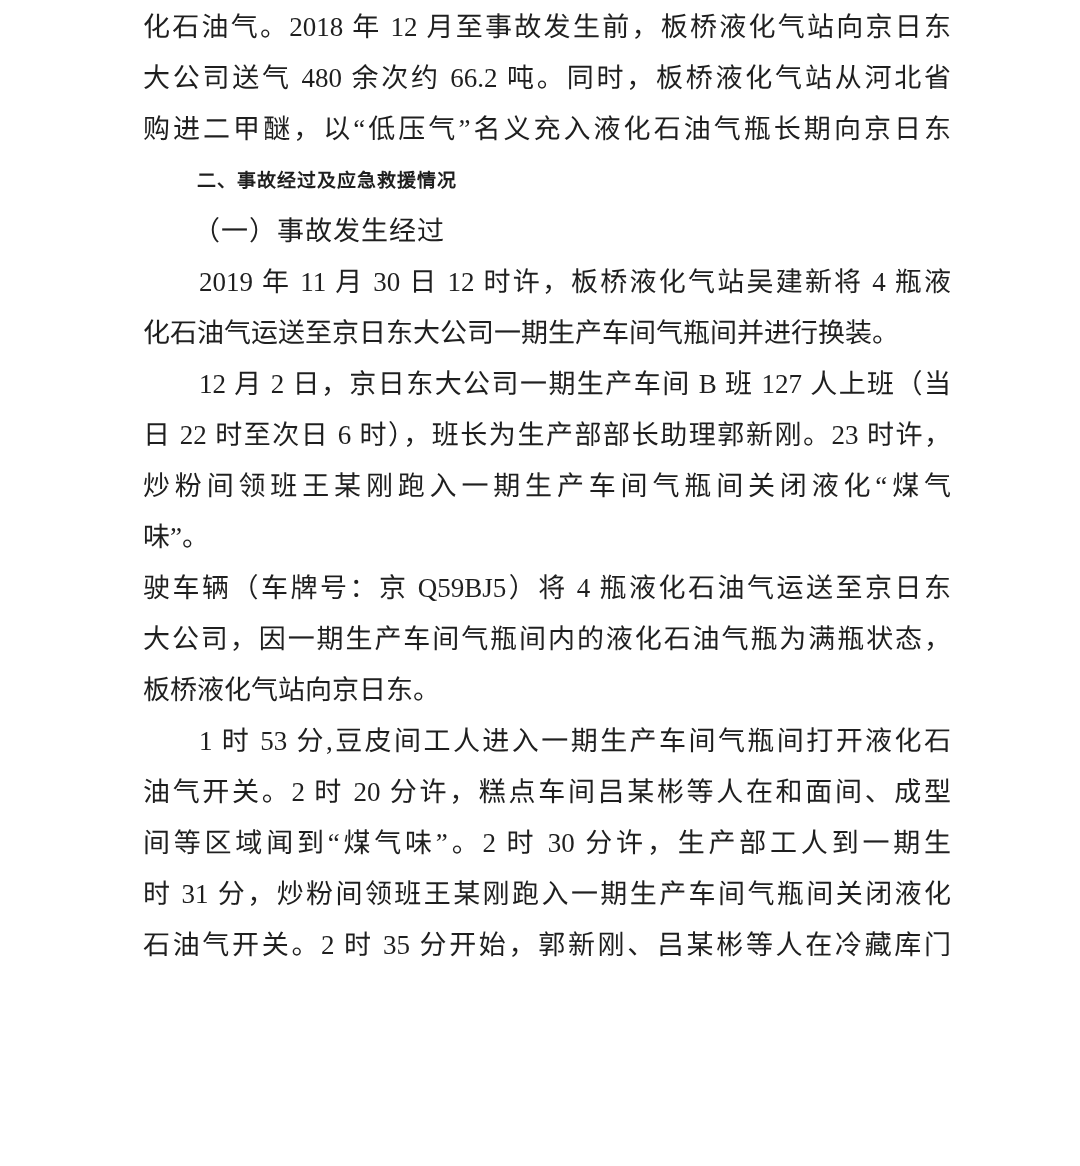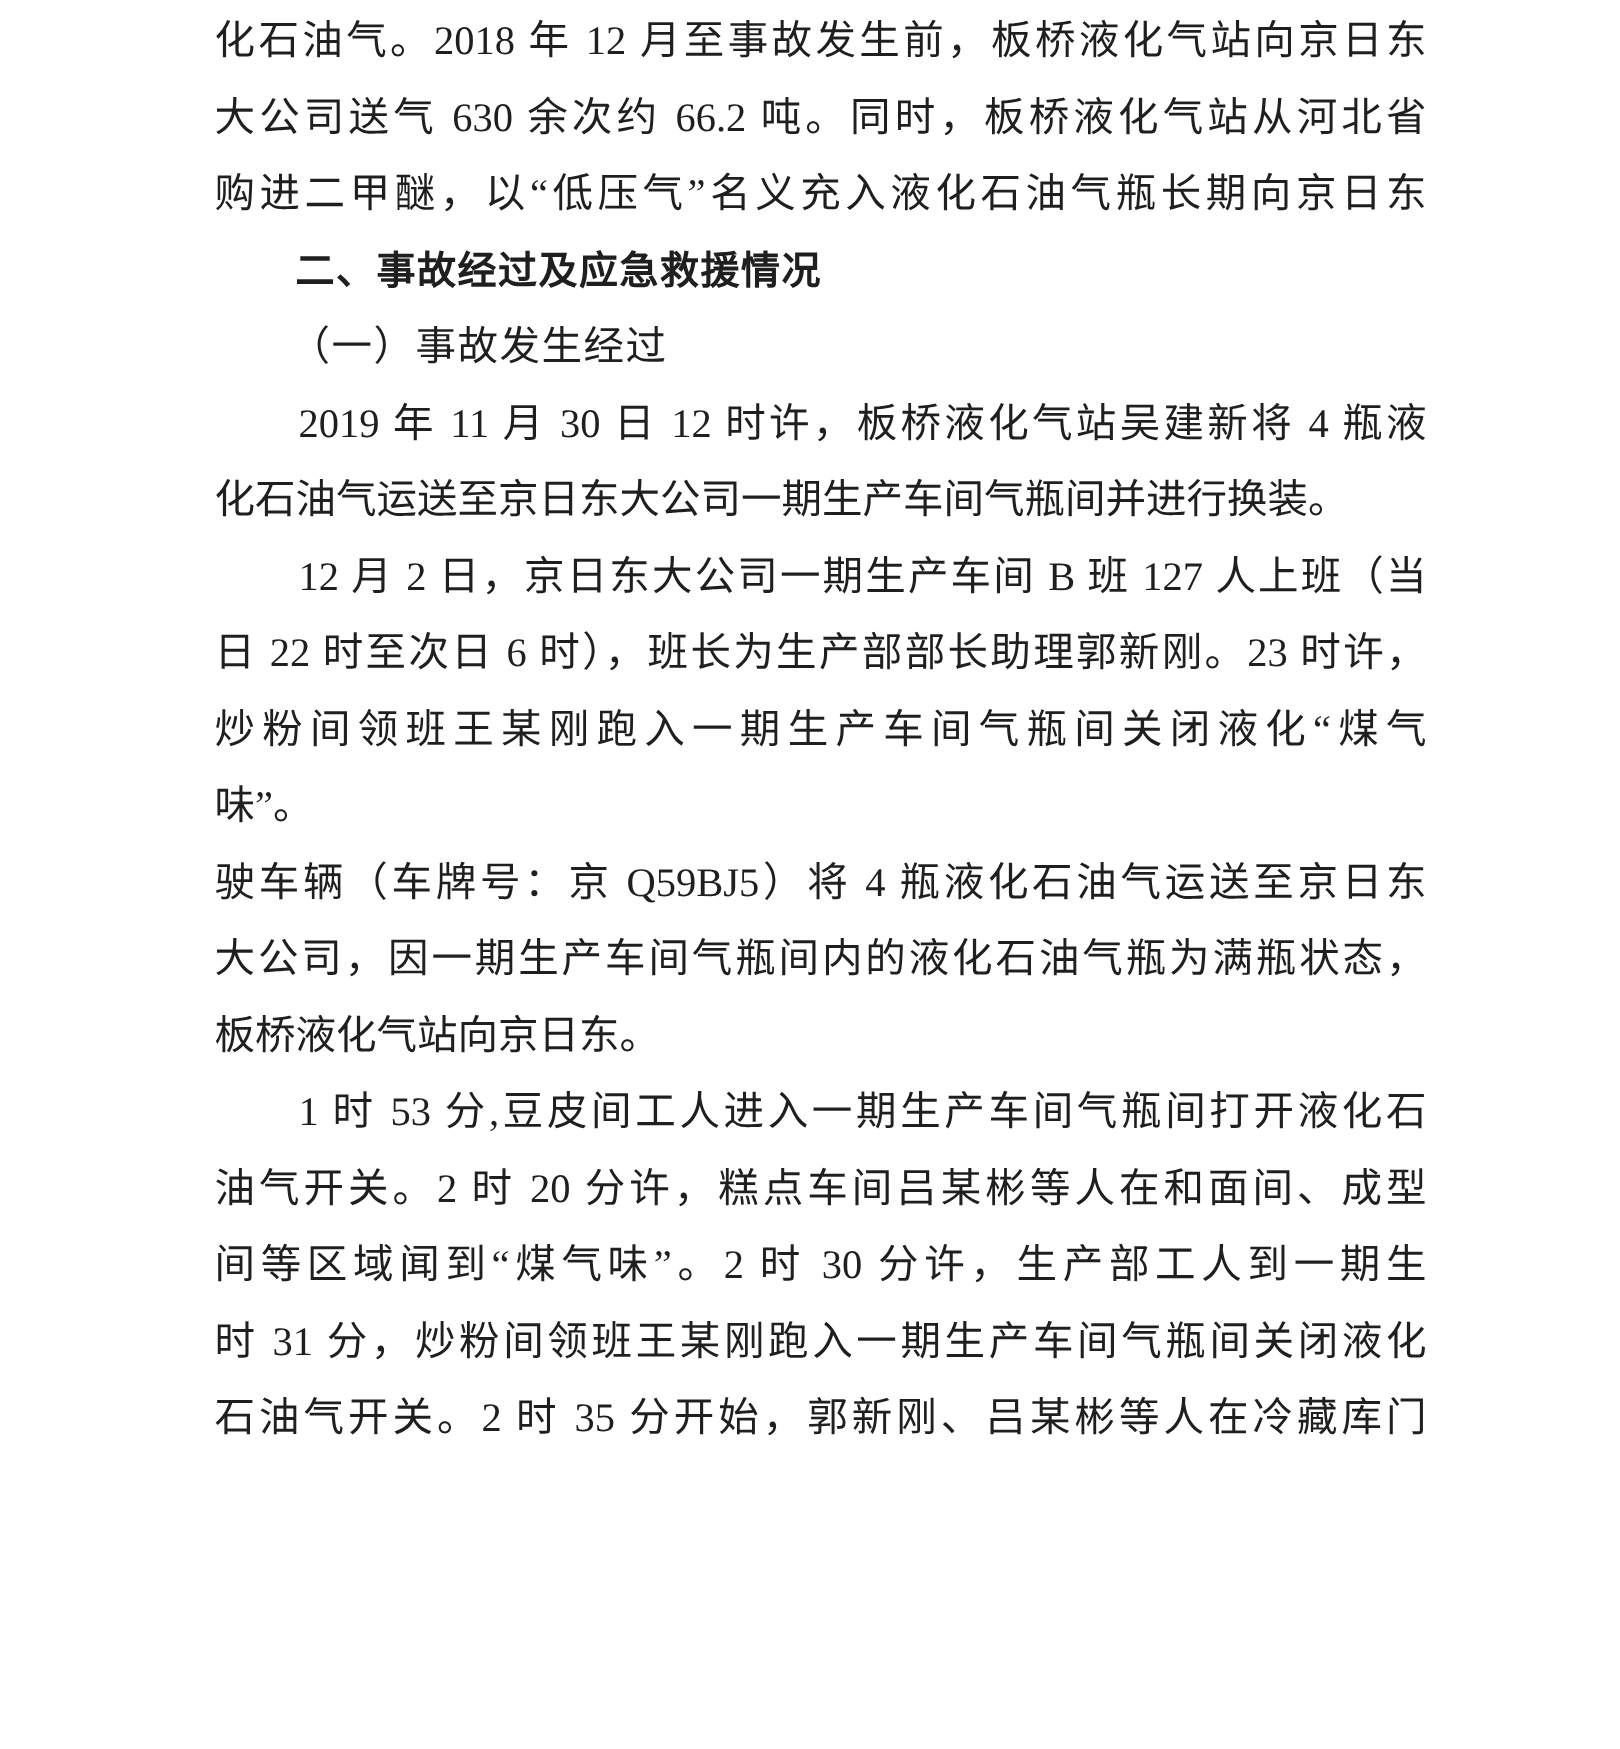--- a/index.html
+++ b/index.html
@@ -36,39 +36,39 @@
     text-align: left;
   }
   
   .i {
     text-indent: 56px;
   }
   
   .heading {
     font-family: "Liberation Sans", "DejaVu Sans", sans-serif;
     font-weight: bold;
-    font-size: 26px;
+    font-size: 19px;
     text-indent: 54px;
     letter-spacing: 1px;
   }
   
   .subheading {
     font-family: "Liberation Serif", "DejaVu Serif", serif;
     font-weight: 500;
     font-size: 27px;
     text-indent: 50px;
     letter-spacing: 1px;
   }
 </style>
 </head>
 <body>
 
 <div class="page">
   <div class="tl j">化石油气。2018 年 12 月至事故发生前，板桥液化气站向京日东</div>
-  <div class="tl j">大公司送气 630 余次约 66.2 吨。同时，板桥液化气站从河北省</div>
+  <div class="tl j">大公司送气 480 余次约 66.2 吨。同时，板桥液化气站从河北省</div>
   <div class="tl j">购进二甲醚，以“低压气”名义充入液化石油气瓶长期向京日东</div>
   <div class="tl heading">二、事故经过及应急救援情况</div>
   <div class="tl subheading">（一）事故发生经过</div>
   <div class="tl j i">2019 年 11 月 30 日 12 时许，板桥液化气站吴建新将 4 瓶液</div>
   <div class="tl e">化石油气运送至京日东大公司一期生产车间气瓶间并进行换装。</div>
   <div class="tl j i">12 月 2 日，京日东大公司一期生产车间 B 班 127 人上班（当</div>
   <div class="tl j">日 22 时至次日 6 时），班长为生产部部长助理郭新刚。23 时许，</div>
   <div class="tl j">炒粉间领班王某刚跑入一期生产车间气瓶间关闭液化“煤气</div>
   <div class="tl e">味”。</div>
   <div class="tl j">驶车辆（车牌号：京 Q59BJ5）将 4 瓶液化石油气运送至京日东</div>

